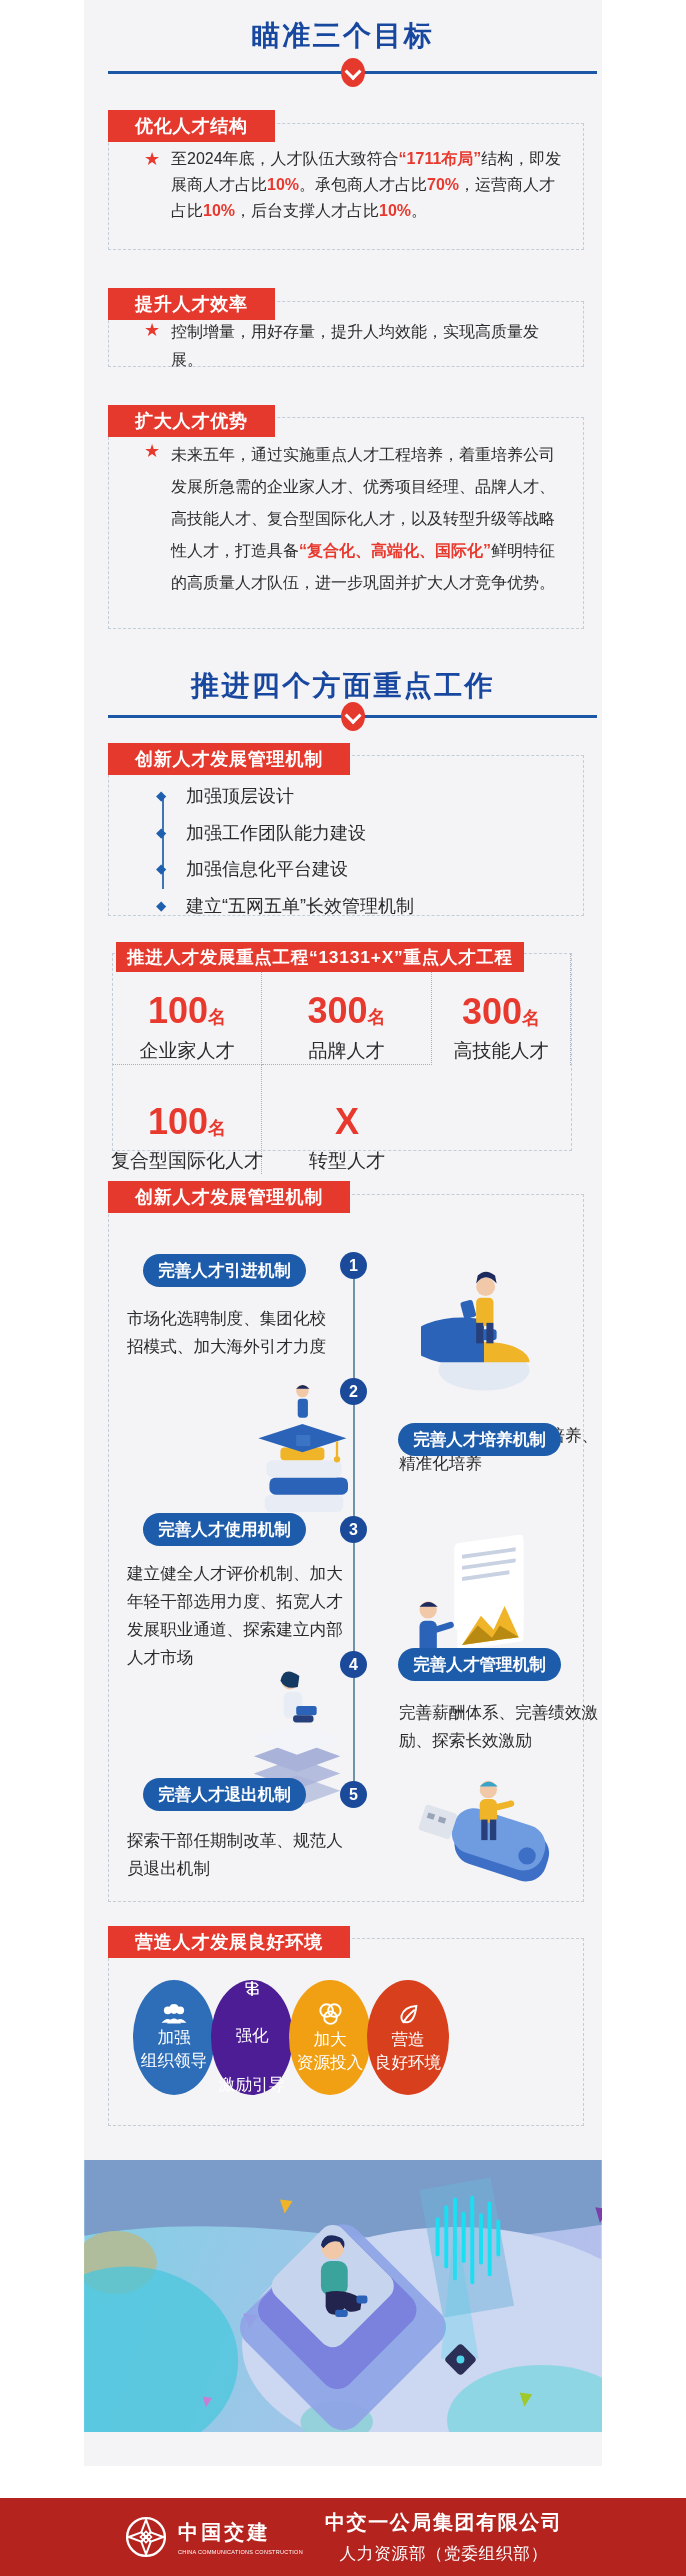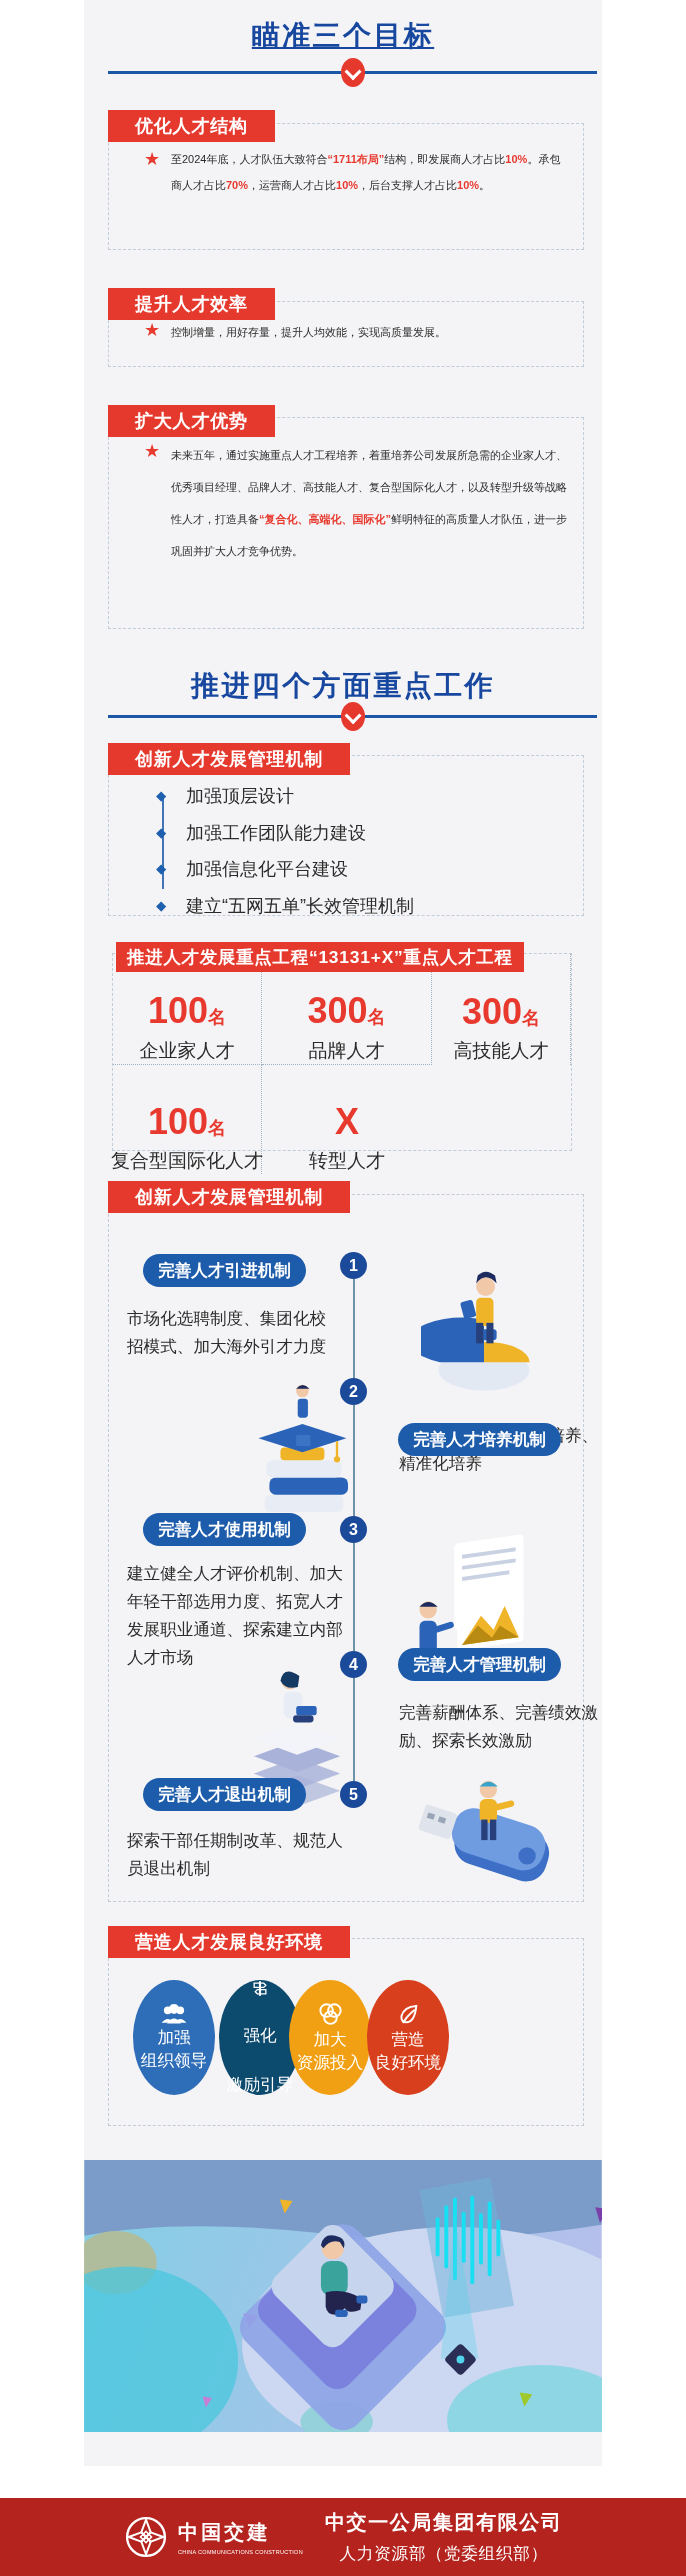--- a/index.html
+++ b/index.html
@@ -15,21 +15,21 @@
   .divider .dot{position:absolute;left:50%;top:0;transform:translateX(-50%);
                 width:24px;height:29px;background:#e6392e;border-radius:50%;
                 display:flex;align-items:center;justify-content:center;}
   .divider .chev{width:8.7px;height:8.7px;border-left:3.2px solid #fff;border-bottom:3.2px solid #fff;
                  transform:rotate(-45deg) translate(0.8px,-0.8px);}
 
   
   .dbox{position:absolute;border:1.6px dashed #c3cdd7;}
   .tag{position:absolute;left:108px;background:#e6392e;color:#fff;font-size:18px;font-weight:bold;
        padding:4px 27px;white-space:nowrap;letter-spacing:0.8px;z-index:5;}
-  .rich{position:absolute;left:62px;right:14px;font-size:11px;color:#2b2b2b;}
+  .rich{position:absolute;left:62px;right:14px;font-size:16px;color:#2b2b2b;}
   .rich .hl{color:#e8392e;font-weight:bold;}
   .star{position:absolute;left:35px;color:#e8392e;font-size:18px;}
 
   
   .sys-items{position:absolute;left:47px;top:28px;right:16px;}
   .sys-item{position:relative;padding-left:30px;font-size:18px;color:#2b2b2b;margin:0 0 12.6px 0;height:24px;line-height:24px;}
   .sys-item::before{content:"◆";position:absolute;left:0;top:0;color:#1e5fae;font-size:13.4px;}
   .sys-line{position:absolute;left:53px;top:41px;width:1.6px;height:92px;background:#3f74b5;}
 
   
@@ -72,21 +72,21 @@
   .footer-right{text-align:center;}
   .footer-right .co{font-size:20px;font-weight:bold;letter-spacing:1.6px;}
   .footer-right .dept{font-size:16.6px;margin-top:6.3px;letter-spacing:0.8px;}
 </style>
 </head>
 <body>
 
 <div class="page">
   <div class="column"></div>
 
-  <div class="sec-title" style="top:17.4px;text-decoration:underline;">瞄准三个目标</div>
+  <div class="sec-title" style="top:17.4px;">瞄准三个目标</div>
   <div class="divider" style="top:58px;">
     <div class="line"></div>
     <div class="dot">
         <div class="chev"></div>
       </div>
   </div>
 
   <div class="tag" style="top:110px;">优化人才结构</div>
   <div class="dbox" style="left:108px;top:123px;width:474px;height:125px;">
     <div class="star" style="top:24px;">★</div>
@@ -254,21 +254,21 @@
         <circle cx="10" cy="8" r="5" fill="#fff"></circle>
           <circle cx="26" cy="8" r="5" fill="#fff"></circle>
           <circle cx="18" cy="6" r="6" fill="#fff" stroke="currentColor"></circle>
         <path d="M2 24 Q10 14 18 24 Z" fill="#fff"></path>
           <path d="M18 24 Q26 14 34 24 Z" fill="#fff"></path>
           <path d="M9 25 Q18 12 27 25 Z" fill="#fff"></path>
       </svg>
       <div class="l1">加强</div>
       <div class="l2">组织领导</div>
     </div>
-    <div class="bub" style="left: 110px; z-index: 2; background-color: #0c4a6e; gap: 28px;">
+    <div class="bub" style="left: 102px; z-index: 2; background-color: #4c1d95; gap: 28px;">
       <svg width="24" height="25" viewBox="0 0 30 32">
         <rect x="13" y="2" width="4" height="28" rx="2" fill="#fff"></rect>
         <path d="M4 6 H22 L26 10 L22 14 H4 Z" fill="none" stroke="#fff" stroke-width="2.5"></path>
         <path d="M26 18 H10 L6 22 L10 26 H26 Z" fill="none" stroke="#fff" stroke-width="2.5"></path>
       </svg>
       <div class="l1">强化</div>
       <div class="l2">激励引导</div>
     </div>
     <div class="bub" style="left: 180px; z-index: 3; background-color: rgb(242, 160, 19);">
       <svg width="27" height="25" viewBox="0 0 34 32">

